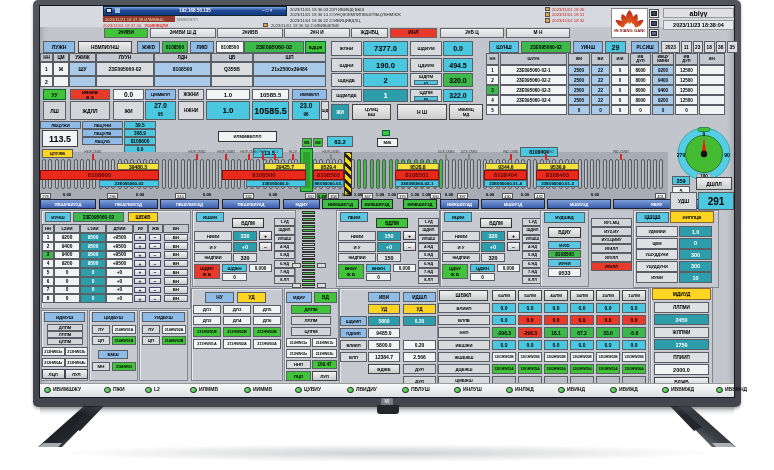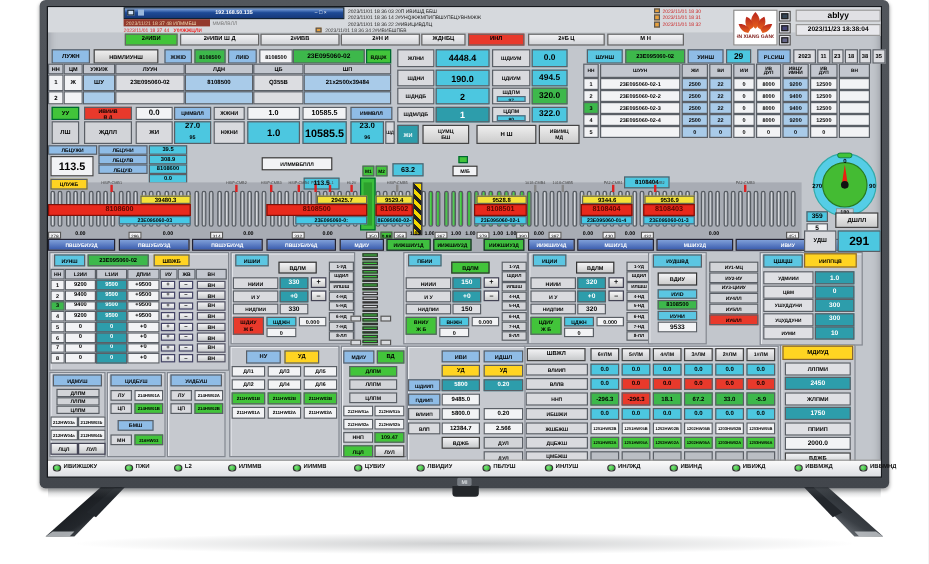--- a/index.html
+++ b/index.html
@@ -129,21 +129,21 @@
 <div class="a" style="left:105px;top:96px;width:31px;text-align:center;font-size:6.5px;font-weight:bold;">27.0</div>
 <div class="a" style="left:105px;top:106px;width:31px;text-align:center;font-size:4.5px;font-weight:bold;">95</div>
 <div class="a c" style="left:138px;top:95px;width:26px;height:19px;background:#d9dade;border:1px solid #5a5f66;font-size:4.6px;color:#000;font-weight:bold;">НЖНИ</div>
 <div class="a c" style="left:166px;top:95px;width:44px;height:19px;background:#4cc7e0;border:1px solid #5a5f66;font-size:8px;color:#000;font-weight:bold;">1.0</div>
 <div class="a c" style="left:212px;top:95px;width:37px;height:19px;background:#4cc7e0;border:1px solid #5a5f66;font-size:9px;color:#000;font-weight:bold;">10585.5</div>
 <div class="a c" style="left:252px;top:95px;width:28px;height:19px;background:#4cc7e0;border:1px solid #5a5f66;font-size:5px;color:#000;font-weight:bold;"></div>
 <div class="a" style="left:252px;top:96px;width:28px;text-align:center;font-size:6.5px;font-weight:bold;">23.0</div>
 <div class="a" style="left:252px;top:106px;width:28px;text-align:center;font-size:4.5px;font-weight:bold;">96</div>
 <div class="a c" style="left:281px;top:95px;width:8px;height:19px;background:#d9dade;border:1px solid #5a5f66;font-size:4px;color:#000;font-weight:bold;">ШД</div>
 <div class="a c" style="left:291px;top:35px;width:31px;height:15px;background:#d9dade;border:1px solid #5a5f66;font-size:4.4px;color:#000;font-weight:bold;">ЖЛНИ</div>
-<div class="a c" style="left:323px;top:35px;width:45px;height:15px;background:#4cc7e0;border:1px solid #5a5f66;font-size:7.5px;color:#000;font-weight:bold;">4448.4</div>
+<div class="a c" style="left:323px;top:35px;width:45px;height:15px;background:#4cc7e0;border:1px solid #5a5f66;font-size:7.5px;color:#000;font-weight:bold;">7377.0</div>
 <div class="a c" style="left:370px;top:35px;width:32px;height:15px;background:#d9dade;border:1px solid #5a5f66;font-size:4.4px;color:#000;font-weight:bold;">ШДИУМ</div>
 <div class="a c" style="left:403px;top:35px;width:30px;height:15px;background:#4cc7e0;border:1px solid #5a5f66;font-size:7px;color:#000;font-weight:bold;">0.0</div>
 <div class="a c" style="left:291px;top:52px;width:31px;height:14px;background:#d9dade;border:1px solid #5a5f66;font-size:4.4px;color:#000;font-weight:bold;">ШДНИ</div>
 <div class="a c" style="left:323px;top:52px;width:45px;height:14px;background:#4cc7e0;border:1px solid #5a5f66;font-size:7.5px;color:#000;font-weight:bold;">190.0</div>
 <div class="a c" style="left:370px;top:52px;width:32px;height:14px;background:#d9dade;border:1px solid #5a5f66;font-size:4.4px;color:#000;font-weight:bold;">ЦДИУМ</div>
 <div class="a c" style="left:403px;top:52px;width:30px;height:14px;background:#4cc7e0;border:1px solid #5a5f66;font-size:7px;color:#000;font-weight:bold;">494.5</div>
 <div class="a c" style="left:291px;top:67px;width:31px;height:14px;background:#d9dade;border:1px solid #5a5f66;font-size:4.4px;color:#000;font-weight:bold;">ШДНДБ</div>
 <div class="a c" style="left:323px;top:67px;width:45px;height:14px;background:#4cc7e0;border:1px solid #5a5f66;font-size:7.5px;color:#000;font-weight:bold;">2</div>
 <div class="a c" style="left:370px;top:67px;width:32px;height:14px;background:#d9dade;border:1px solid #5a5f66;font-size:4px;color:#000;font-weight:bold;"></div>
 <div class="a" style="left:371px;top:68px;width:30px;text-align:center;font-size:4.4px;font-weight:bold;">ШДПМ</div>

